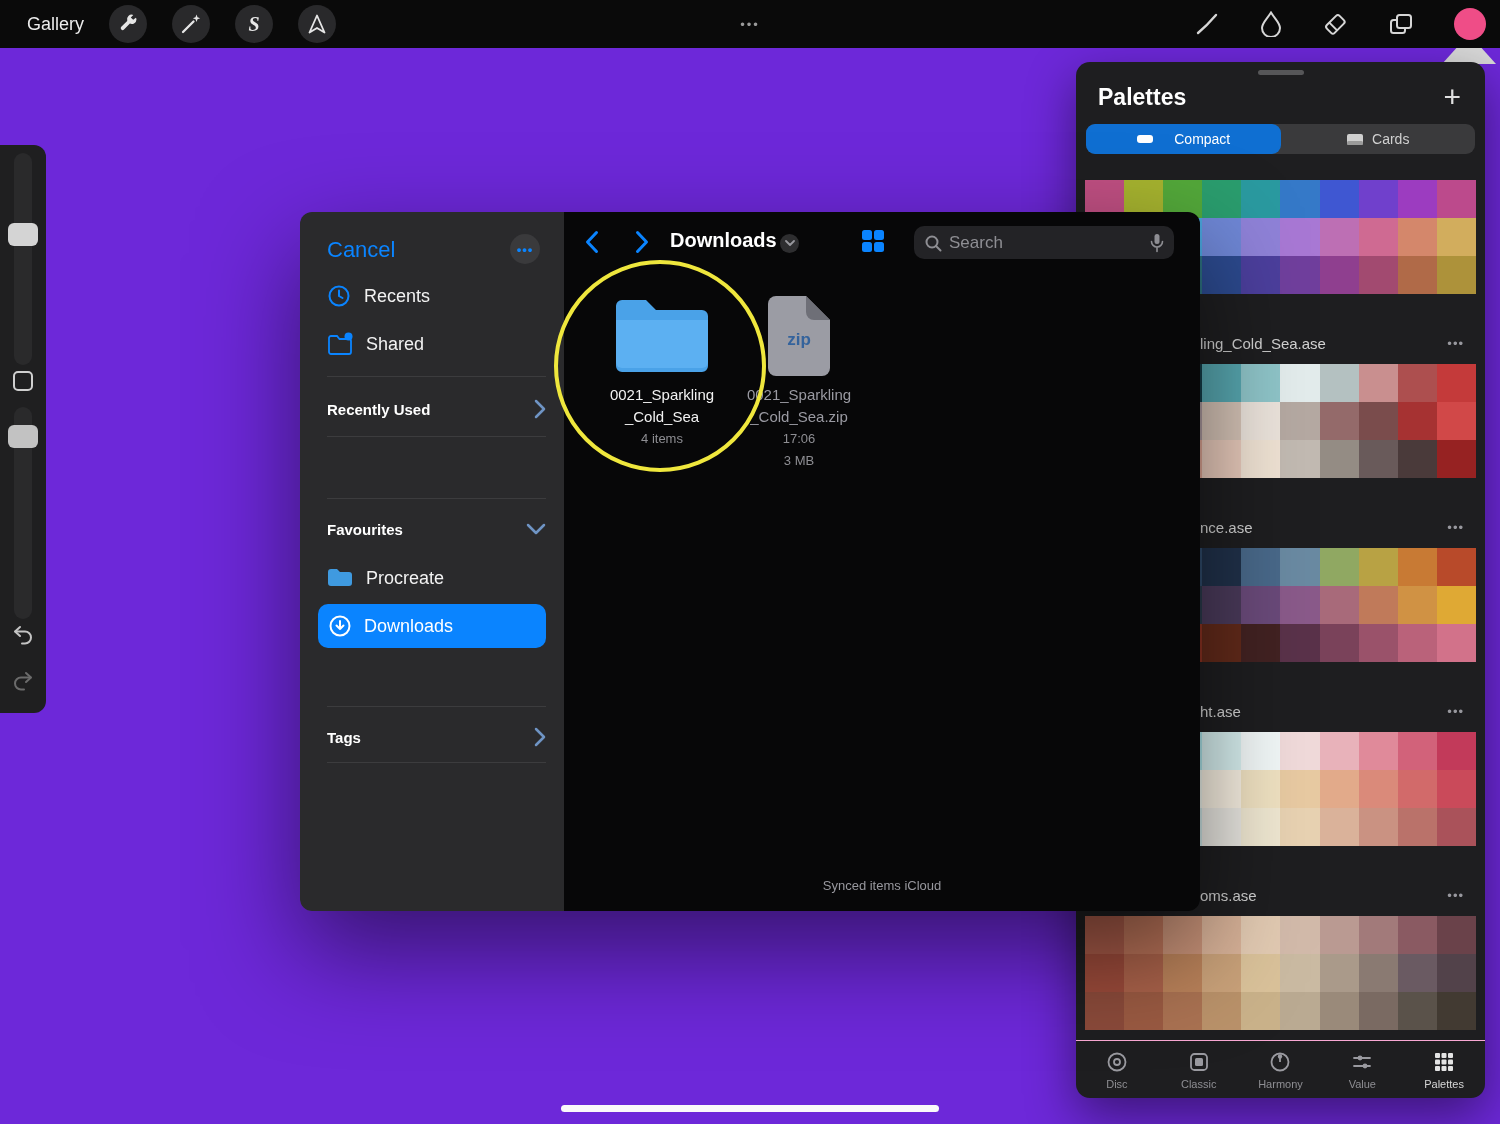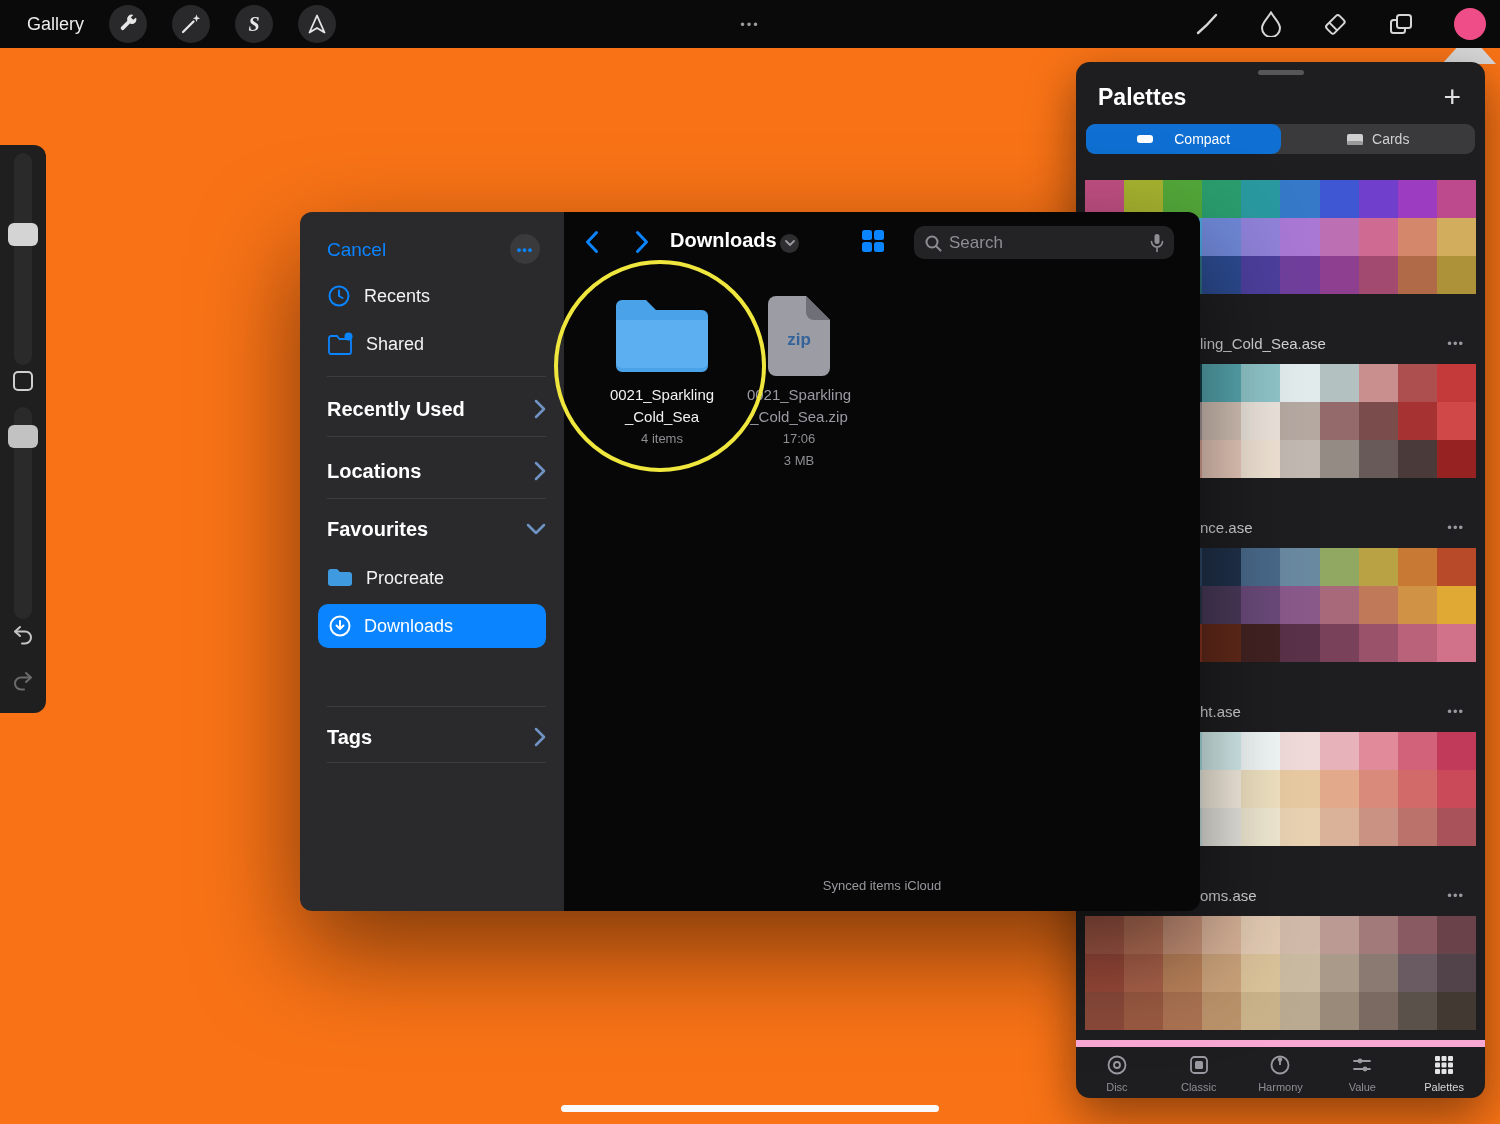--- a/index.html
+++ b/index.html
@@ -1,18 +1,18 @@
 <!DOCTYPE html>
 <html><head>
 <meta charset="utf-8">
 <style>
   * { margin:0; padding:0; box-sizing:border-box; }
   html,body { width:1500px; height:1124px; }
   body { font-family:"Liberation Sans","DejaVu Sans",sans-serif; background:#8e8e8e; overflow:hidden; }
-  .screen { position:relative; width:1500px; height:1124px; background:#f97316; }
+  .screen { position:relative; width:1500px; height:1124px; background:#6d28d9; }
 
   
   .topbar { position:absolute; left:0; top:0; width:100%; height:48px; background:#0a0a0a; z-index:50; }
   .tb-left { position:absolute; left:0; top:0; height:48px; display:flex; align-items:center; gap:25px; padding-left:27px; }
   .gallery-btn { color:#ececec; font-size:18px; cursor:pointer; }
   .cbtn { width:38px; height:38px; border-radius:50%; background:#29292b; border:none; display:flex; align-items:center; justify-content:center; cursor:pointer; }
   .sel-s { font-family:"Liberation Serif","DejaVu Serif",serif; font-style:italic; font-weight:bold; font-size:20px; color:#e8e8e8; }
   .tb-center { position:absolute; left:50%; top:0; transform:translateX(-50%); height:48px; display:flex; align-items:center; color:#9a9a9a; font-size:13px; letter-spacing:2px; cursor:pointer; }
   .tb-right { position:absolute; right:0; top:0; height:48px; display:flex; align-items:center; gap:40px; padding-right:14px; }
   .tool { background:none; border:none; cursor:pointer; display:flex; align-items:center; }
@@ -39,37 +39,37 @@
   .seg { position:absolute; left:10px; right:10px; top:62px; height:30px; background:#3a3a3c; border-radius:9px; display:flex; }
   .seg-item { flex:1; display:flex; align-items:center; justify-content:center; gap:8px; color:#d0d0d0; font-size:14px; border-radius:9px; cursor:pointer; }
   .seg-item.selected { background:#0f6fd2; color:#fff;gap:20px; }
   .pal-list { position:absolute; top:118px; left:9px; right:9px; bottom:58px; overflow:hidden; }
   .pal-item { margin-bottom:28px; }
   .pal-name-row { height:42px; display:flex; align-items:center; justify-content:space-between; padding-left:115px; padding-right:12px; }
   .pal-name { color:#d2d2d2; font-size:15px; }
   .pal-more { color:#98989e; font-size:13px; letter-spacing:1px; cursor:pointer; }
   .pal-grid { display:grid; grid-template-columns:repeat(10,1fr); grid-auto-rows:38px; }
   .swatch { width:100%; height:38px; cursor:pointer; }
-  .pal-tabbar { position:absolute; left:0; right:0; bottom:0; height:58px; display:flex; border-top:7px solid #f9a8d4; }
+  .pal-tabbar { position:absolute; left:0; right:0; bottom:0; height:58px; display:flex; border-top:1px solid #f9a8d4; }
   .pal-tab { flex:1; display:flex; flex-direction:column; align-items:center; justify-content:center; gap:4px; cursor:pointer; }
   .pal-tab span { font-size:11px; color:#8e8e93; }
   .pal-tab.active span { color:#d6d6d6; }
 
   
   .modal { position:absolute; left:300px; top:212px; width:900px; height:699px; border-radius:12px; display:flex; z-index:30; box-shadow:0 40px 100px rgba(0,0,0,.5); }
   .fp-side { position:relative; width:264px; background:#2a2a2c; border-radius:12px 0 0 12px; }
   .fp-side > div { position:absolute; }
-  .cancel-btn { left:27px; top:16px; height:44px; display:flex; align-items:center; color:#0a84ff; font-size:19px; cursor:pointer; }
+  .cancel-btn { left:27px; top:16px; height:44px; display:flex; align-items:center; color:#0a84ff; font-size:22px; cursor:pointer; }
   .more-btn { right:24px; top:22px; width:30px; height:30px; border-radius:50%; background:#3a3a3c; display:flex; align-items:center; justify-content:center; color:#0a84ff; font-size:13px; font-weight:bold; letter-spacing:1px; cursor:pointer; }
   .sb-row { left:27px; right:18px; height:44px; display:flex; align-items:center; gap:13px; color:#f2f2f2; font-size:18px; cursor:pointer; }
   .r-recents { top:62px; } .r-shared { top:110px; }
   .sb-div { left:27px; right:18px; height:1px; background:#3c3c3e; }
   .d1{top:164px;} .d2{top:224px;} .d3{top:286px;} .d4{top:494px;} .d5{top:550px;}
   .sb-section { left:27px; right:18px; height:50px; display:flex; align-items:center; justify-content:space-between; cursor:pointer; }
-  .sb-section .lbl { color:#fff; font-size:20px; font-weight:bold; }
+  .sb-section .lbl { color:#fff; font-size:15px; font-weight:bold; }
   .s-recent{top:172px;} .s-loc{top:234px;} .s-fav{top:292px;} .s-tags{top:500px;}
   .r-procreate { top:344px; }
   .dl-pill { left:18px; right:18px; top:392px; height:44px; background:#0a84ff; border-radius:10px; display:flex; align-items:center; gap:12px; padding-left:10px; color:#fff; font-size:18px; cursor:pointer; }
   .fp-main { position:relative; flex:1; background:#070708; border-radius:0 12px 12px 0; }
   .fp-main > div { position:absolute; }
   .nav-back { left:20px; top:18px; cursor:pointer; }
   .nav-fwd { left:71px; top:18px; cursor:pointer; }
   .fp-title { left:106px; top:17px; color:#fff; font-size:20px; font-weight:bold; }
   .title-chev { left:216px; top:22px; width:19px; height:19px; border-radius:50%; background:#2e2e30; display:flex; align-items:center; justify-content:center; cursor:pointer; }
   .grid-toggle { left:296px; top:16px; cursor:pointer; }
@@ -452,26 +452,20 @@
       </div>
 
       <div class="sb-div d1"></div>
       <div class="sb-section s-recent">
         <span class="lbl">Recently Used</span>
         <svg width="12" height="20" viewBox="0 0 12 20">
             <path d="M2 2l8 8-8 8" fill="none" stroke="#6f94c4" stroke-width="2.5" stroke-linecap="round" stroke-linejoin="round"></path>
           </svg>
       </div>
       <div class="sb-div d2"></div>
-      <div class="sb-section s-loc">
-        <span class="lbl">Locations</span>
-        <svg width="12" height="20" viewBox="0 0 12 20">
-            <path d="M2 2l8 8-8 8" fill="none" stroke="#6f94c4" stroke-width="2.5" stroke-linecap="round" stroke-linejoin="round"></path>
-          </svg>
-      </div>
       <div class="sb-div d3"></div>
       <div class="sb-section s-fav">
         <span class="lbl">Favourites</span>
         <svg width="20" height="12" viewBox="0 0 20 12">
             <path d="M2 2l8 8 8-8" fill="none" stroke="#6f94c4" stroke-width="2.5" stroke-linecap="round" stroke-linejoin="round"></path>
           </svg>
       </div>
 
       <div class="sb-row r-procreate">
         <svg width="26" height="20" viewBox="0 0 26 20">

